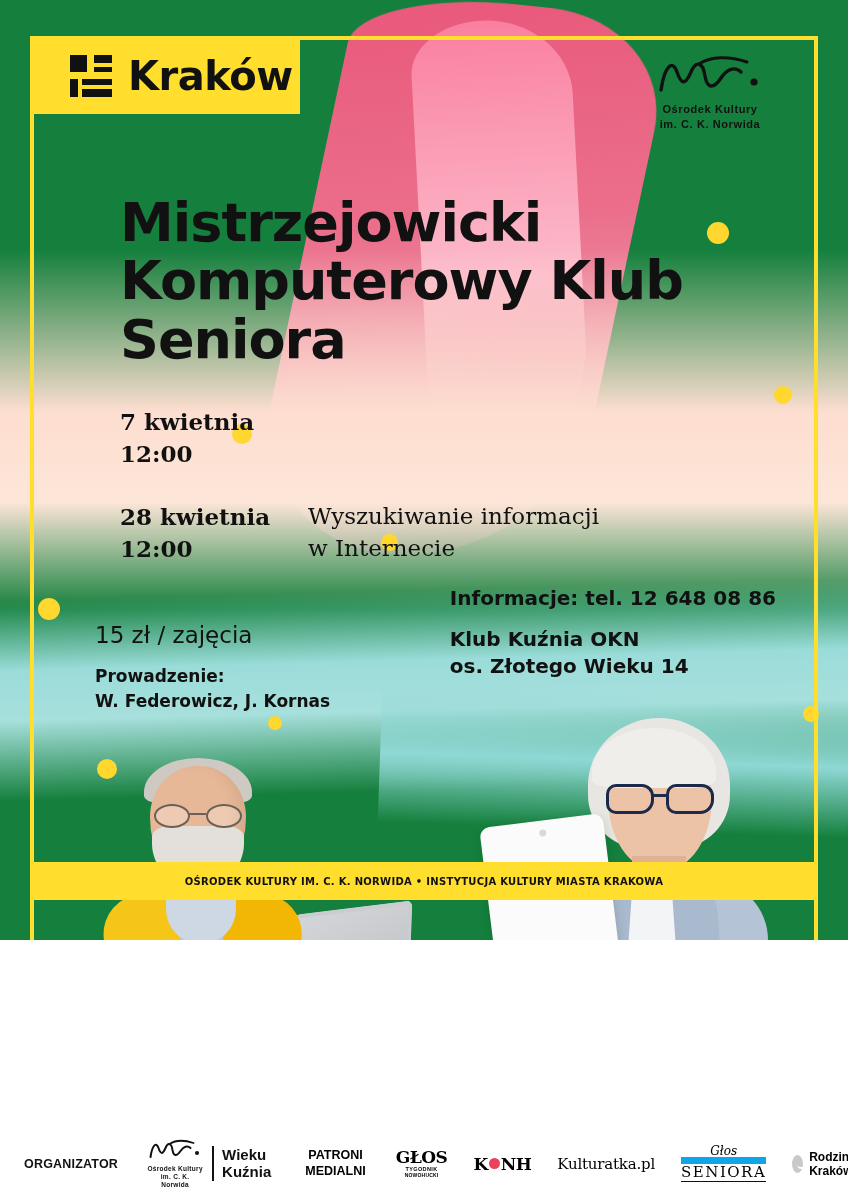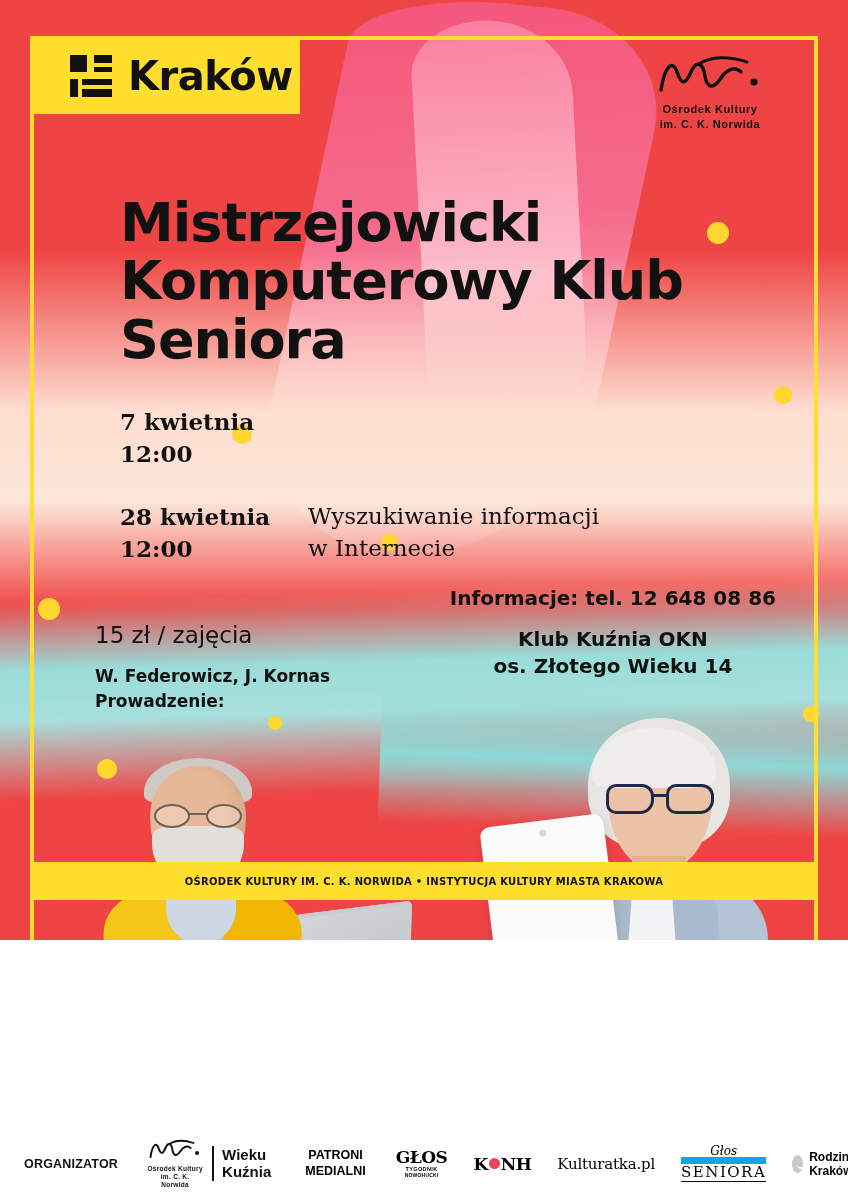--- a/index.html
+++ b/index.html
@@ -15,21 +15,21 @@
     position: relative;
   }
 
   
   .poster {
     position: absolute;
     left: 0;
     top: 0;
     width: 848px;
     height: 940px;
-    background: #ef4444;
+    background: #15803d;
     overflow: hidden;
     text-decoration: underline;
   }
 
   
   .bg-pink-brush {
     position: absolute;
     left: 300px;
     top: 0px;
     width: 320px;
@@ -192,21 +192,21 @@
     font-size: 23px;
     line-height: 1.38;
     color: #111;
   }
 
   
   .info-right {
     position: absolute;
     right: 72px;
     top: 586px;
-    text-align: center;
+    text-align: left;
     font-family: "DejaVu Sans", sans-serif;
     color: #111;
   }
   .info-phone {
     font-size: 20px;
     font-weight: 700;
     margin-bottom: 16px;
   }
   .info-place {
     font-size: 20px;
@@ -770,22 +770,22 @@
   </div>
 
   <div class="info-right">
     <div class="info-phone">Informacje: tel. 12 648 08 86</div>
     <div class="info-place">Klub Kuźnia OKN</div>
     <div class="info-place">os. Złotego Wieku 14</div>
   </div>
 
   <div class="price-block">
     <div class="price">15 zł / zajęcia</div>
+    <div class="lead">Prowadzenie:</div>
     <div class="lead">W. Federowicz, J. Kornas</div>
-    <div class="lead">Prowadzenie:</div>
   </div>
 
   <div class="photo-area">
 
     <div class="man">
       <div class="laptop-screen"></div>
       <div class="man-hair"></div>
       <div class="man-head"></div>
       <div class="man-beard"></div>
       <div class="man-glasses">

